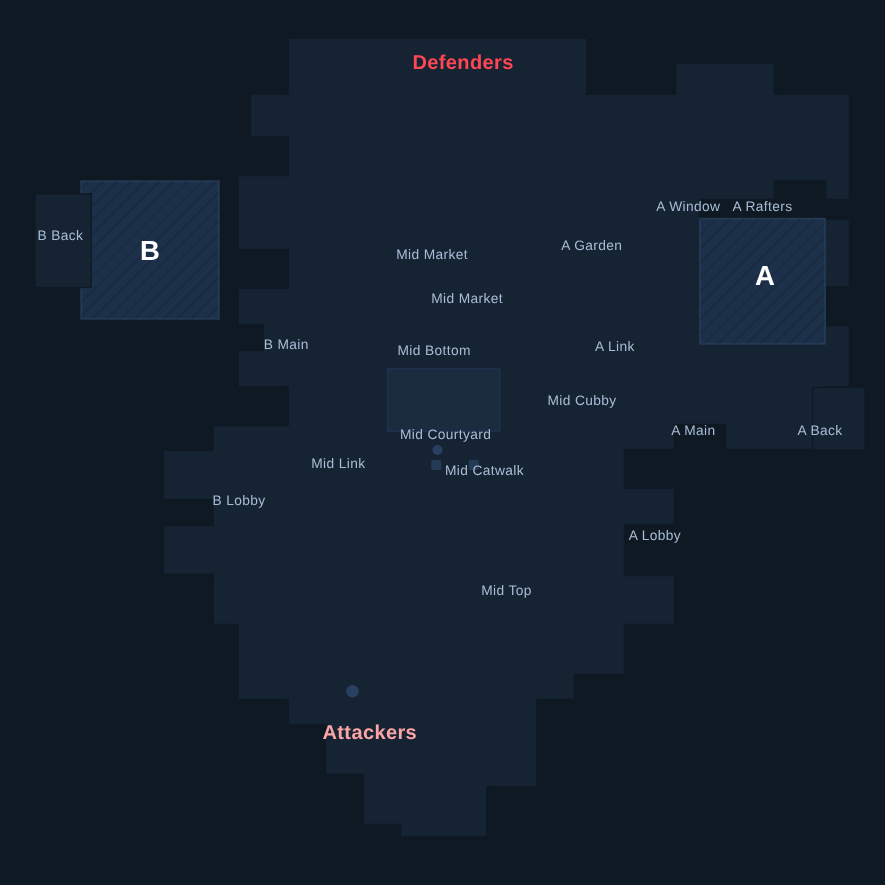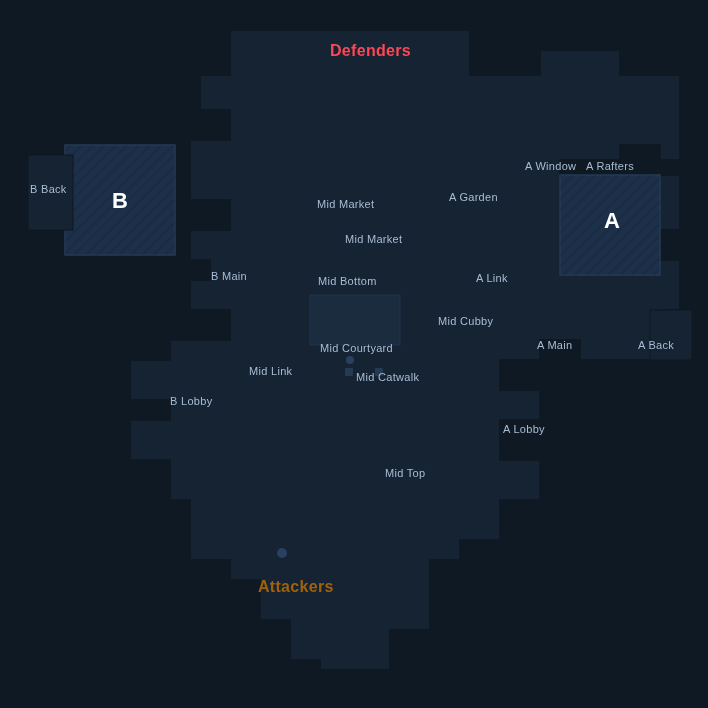--- a/index.html
+++ b/index.html
@@ -36,21 +36,21 @@
       color: white;
       font-size: 22px;
       font-weight: 700;
     }
     .label-spawn-red {
       color: #ff4655;
       font-size: 16px;
       font-weight: 700;
     }
     .label-spawn-cyan {
-      color: #a16207;
+      color: #fca5a5;
       font-size: 16px;
       font-weight: 700;
     }
   </style>
 </head>
 <body>
 
 <div class="map-container">
   <svg viewBox="0 0 708 708" xmlns="http://www.w3.org/2000/svg">
 

